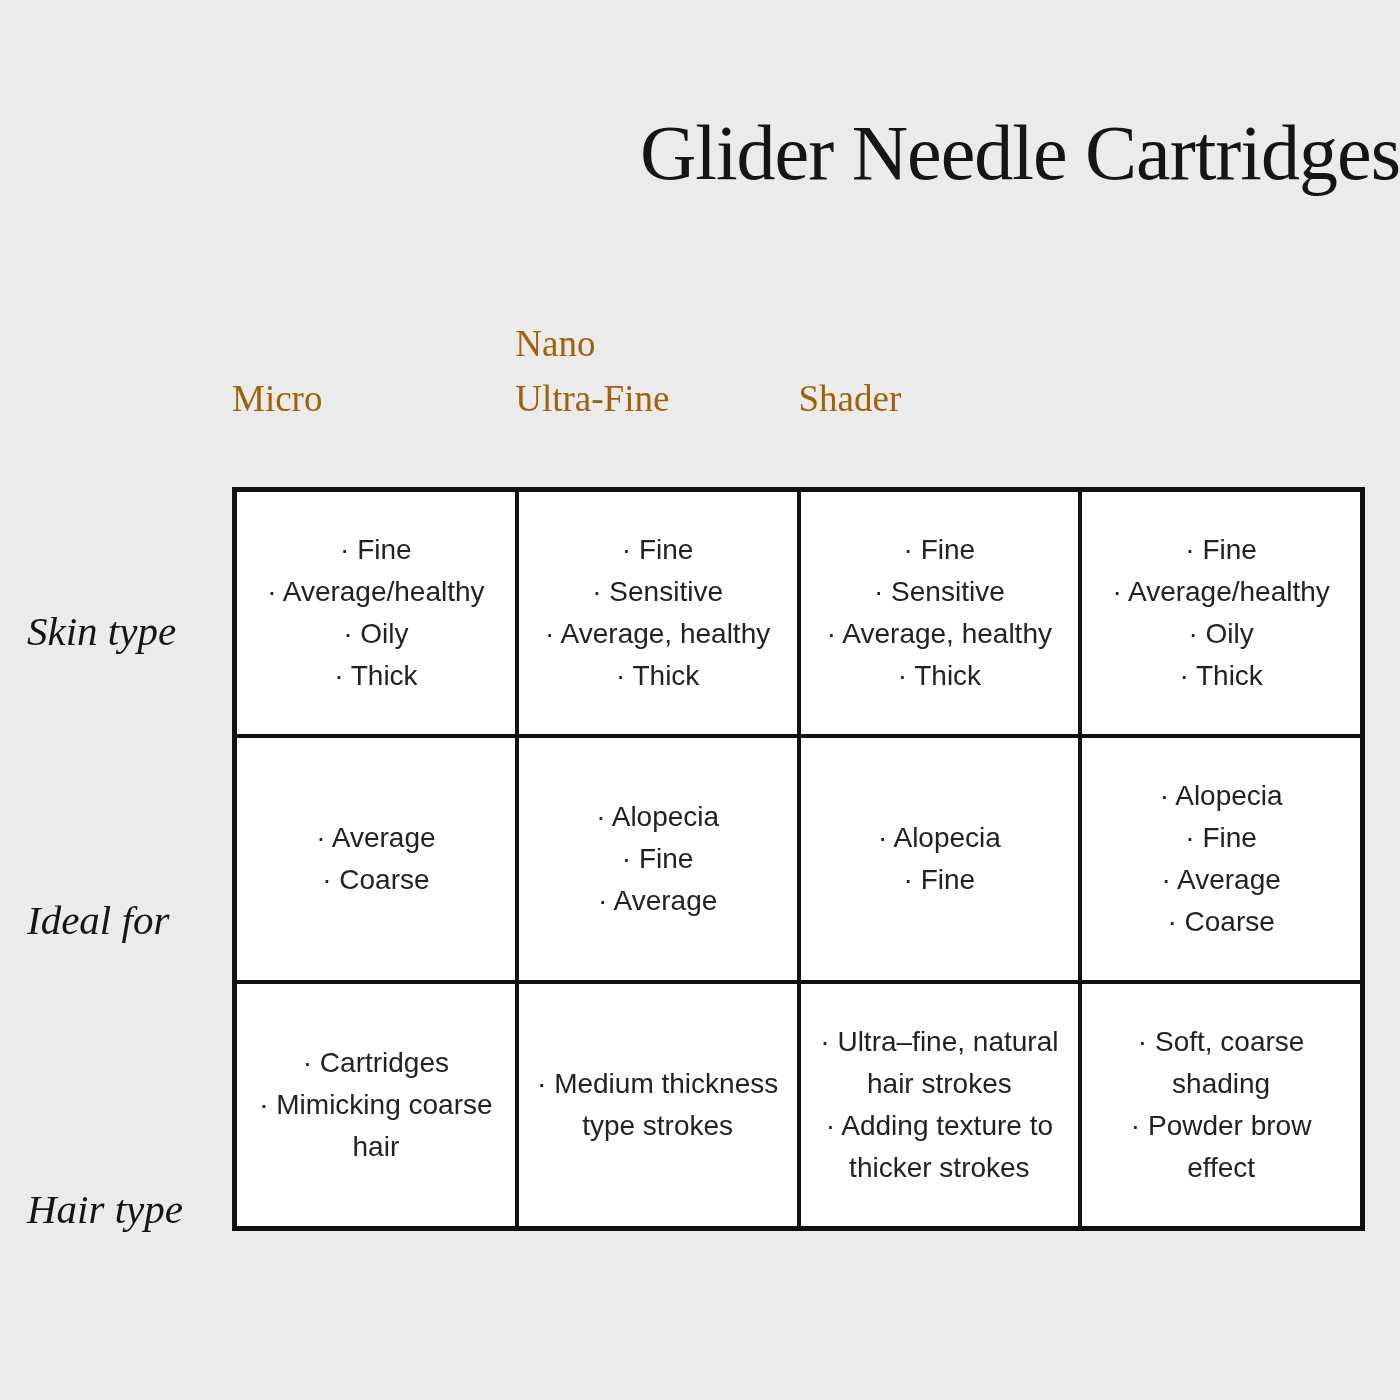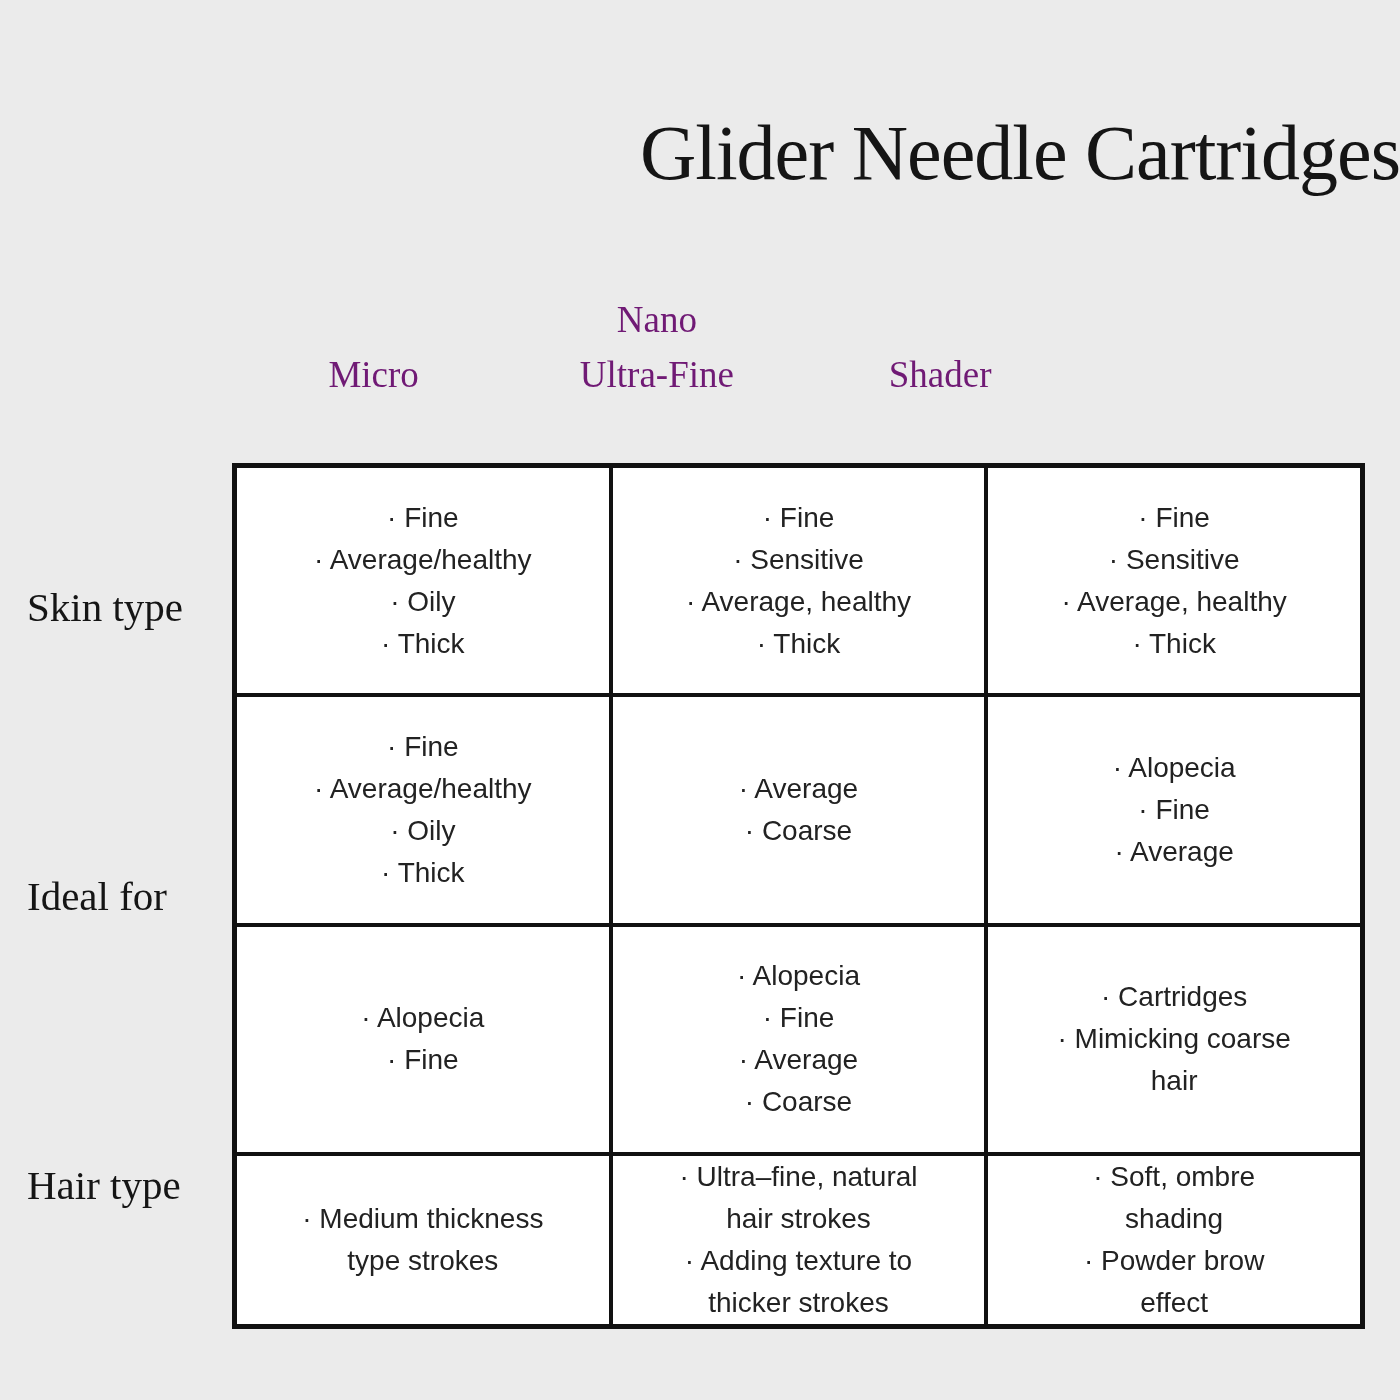--- a/index.html
+++ b/index.html
@@ -24,59 +24,60 @@
     color: #151515;
   }
 
   .header-row {
     margin: 98px 35px 0 232px;   
     display: grid;
     grid-template-columns: repeat(4, 1fr);
     align-items: end;
   }
   .header-cell {
-    text-align: center;
     font-family: "Liberation Serif", serif;
     font-weight: 500;
     font-size: 37px;
     line-height: 55px;
     white-space: pre-line;       
-    color: #701a75;
+    color: #a16207;
+    margin-top: 24px;
   }
 
   .table-wrap {
     margin-top: 61px;
     display: flex;
   }
 
   .row-labels {
     width: 232px;
     display: flex;
     flex-direction: column;
+    font-style: italic;
   }
   .row-label {
     height: 288.66px;
     box-sizing: border-box;
     display: flex;
     align-items: center;
     padding-left: 27px;
     font-family: "Liberation Serif", serif;
     font-weight: 500;
     font-size: 41px;
     color: #151515;
   }
 
   .grid-table {
     width: 1133px;
-    height: 866px;
+    height: 744px;
     box-sizing: border-box;
     background: #111111;         
     padding: 5px;
     display: grid;
-    grid-template-columns: repeat(3, 1fr);
+    grid-template-columns: repeat(4, 1fr);
     grid-template-rows: repeat(3, 1fr);
     gap: 4px;
   }
   .cell {
     background: #ffffff;
     display: flex;
     flex-direction: column;
     justify-content: center;
     align-items: center;
     padding: 0 4px;
@@ -168,21 +169,21 @@
           <div class="bullet-line">· Medium thickness
 type strokes</div>
         </div>
       <div class="cell">
           <div class="bullet-line">· Ultra–fine, natural
 hair strokes</div>
           <div class="bullet-line">· Adding texture to
 thicker strokes</div>
         </div>
       <div class="cell">
-          <div class="bullet-line">· Soft, ombre
+          <div class="bullet-line">· Soft, coarse
 shading</div>
           <div class="bullet-line">· Powder brow
 effect</div>
         </div>
     </div>
 
   </div>
 
 </div>
 

